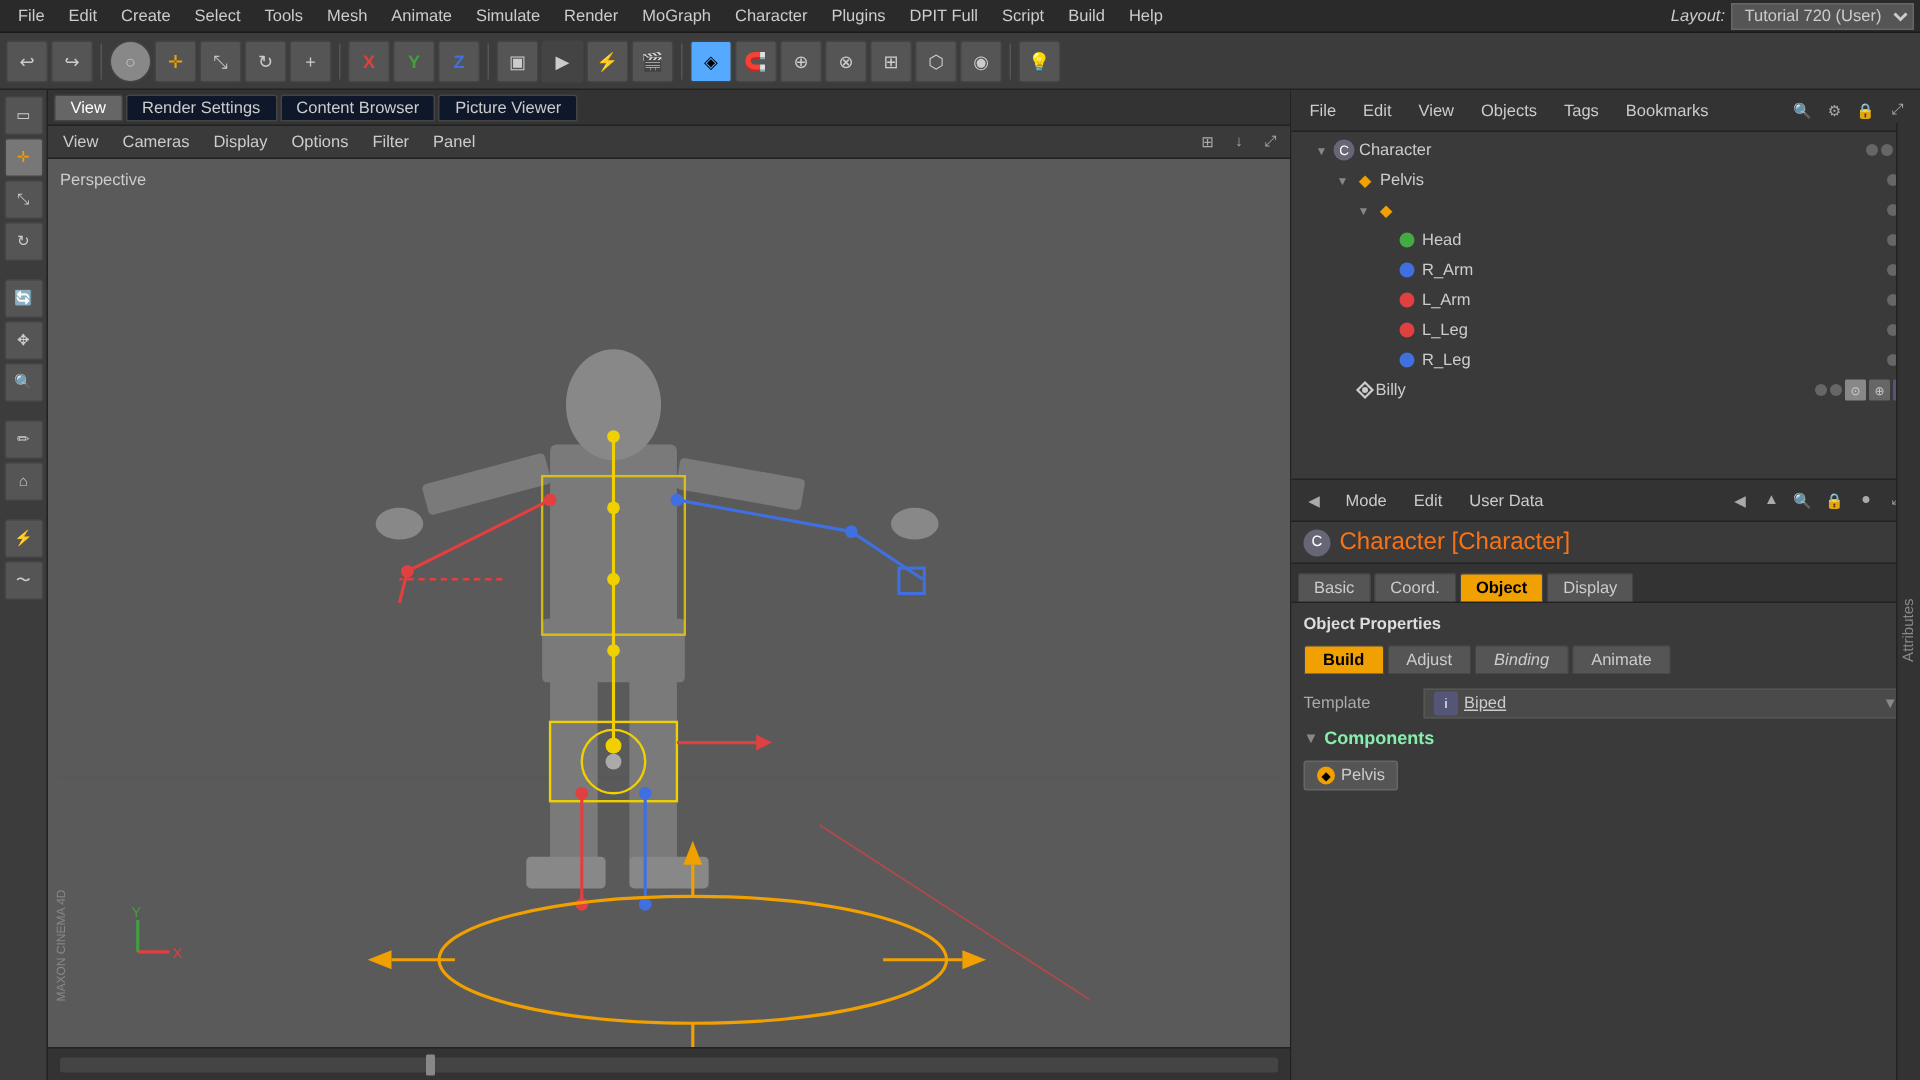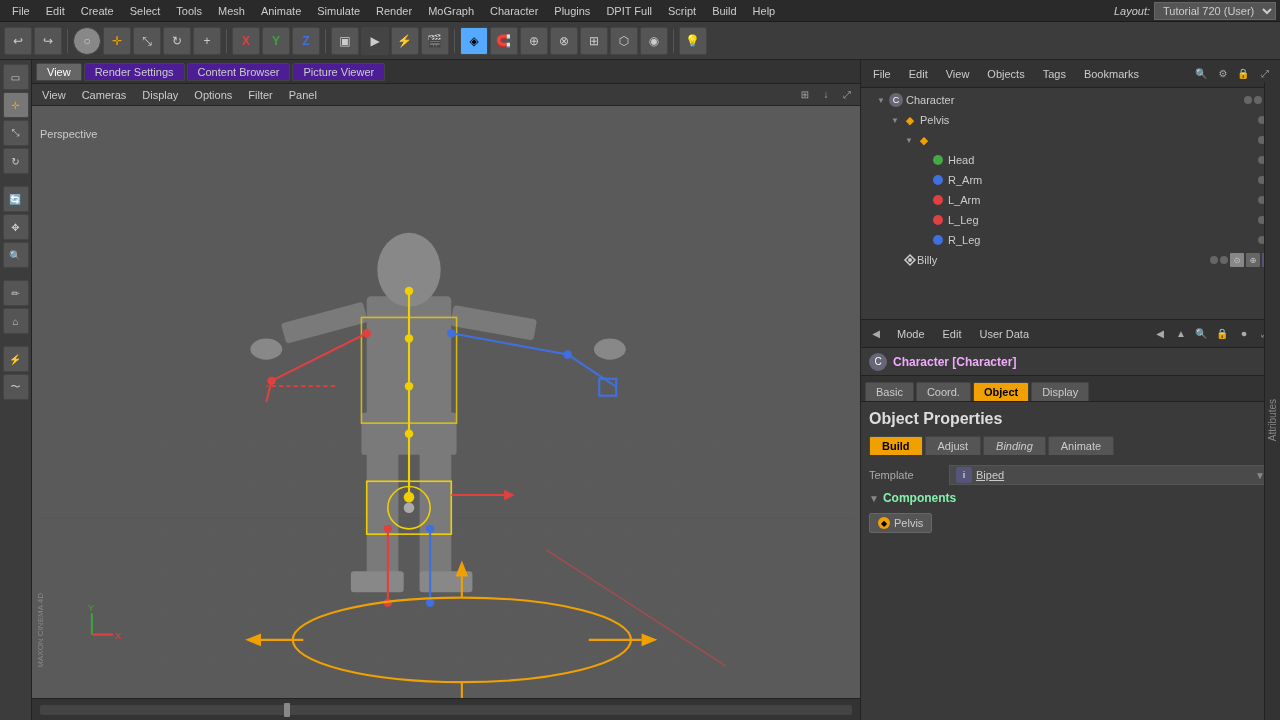--- a/index.html
+++ b/index.html
@@ -112,21 +112,21 @@
       height: 24px;
       background: #333;
       display: flex;
       align-items: center;
       padding: 0 4px;
       border-bottom: 1px solid #222;
       gap: 2px;
     }
     .viewport-tab {
       padding: 2px 10px;
-      background: #4c1d95;
+      background: #0f172a;
       border: 1px solid #444;
       border-radius: 2px 2px 0 0;
       cursor: pointer;
       color: #ccc;
       font-size: 11px;
     }
     .viewport-tab.active { background: #666; color: #fff; }
     #viewport-sub-toolbar {
       height: 22px;
       background: #3a3a3a;
@@ -160,21 +160,21 @@
     }
 
     #viewport {
       flex: 1;
       background: #5a5a5a;
       position: relative;
       overflow: hidden;
     }
     .perspective-label {
       position: absolute;
-      top: 22px;
+      top: 8px;
       left: 8px;
       color: #ccc;
       font-size: 11px;
       z-index: 10;
     }
 
     
     .maxon-logo {
       position: absolute;
       bottom: 30px;
@@ -328,23 +328,23 @@
       background: #667;
       border-radius: 50%;
       display: flex;
       align-items: center;
       justify-content: center;
       margin-right: 6px;
       font-size: 10px;
       color: #fff;
     }
     .prop-title-text {
-      font-size: 12px;
-      color: #f0abfc;
-      font-weight: bold;
+      font-size: 16px;
+      color: #f97316;
+      font-weight: normal;
     }
     #properties-tabs {
       height: 26px;
       background: #333;
       display: flex;
       align-items: flex-end;
       padding: 0 4px;
       gap: 2px;
       border-bottom: 1px solid #222;
     }
@@ -357,21 +357,21 @@
       color: #ccc;
       font-size: 11px;
       border-radius: 2px 2px 0 0;
     }
     .prop-tab.active { background: #f0a000; color: #000; font-weight: bold; }
     #properties-content {
       flex: 1;
       padding: 8px;
     }
     .prop-section-title {
-      font-size: 16px;
+      font-size: 11px;
       color: #ddd;
       font-weight: bold;
       margin-bottom: 8px;
     }
     .prop-row {
       display: flex;
       align-items: center;
       margin-bottom: 6px;
     }
     .prop-label {

